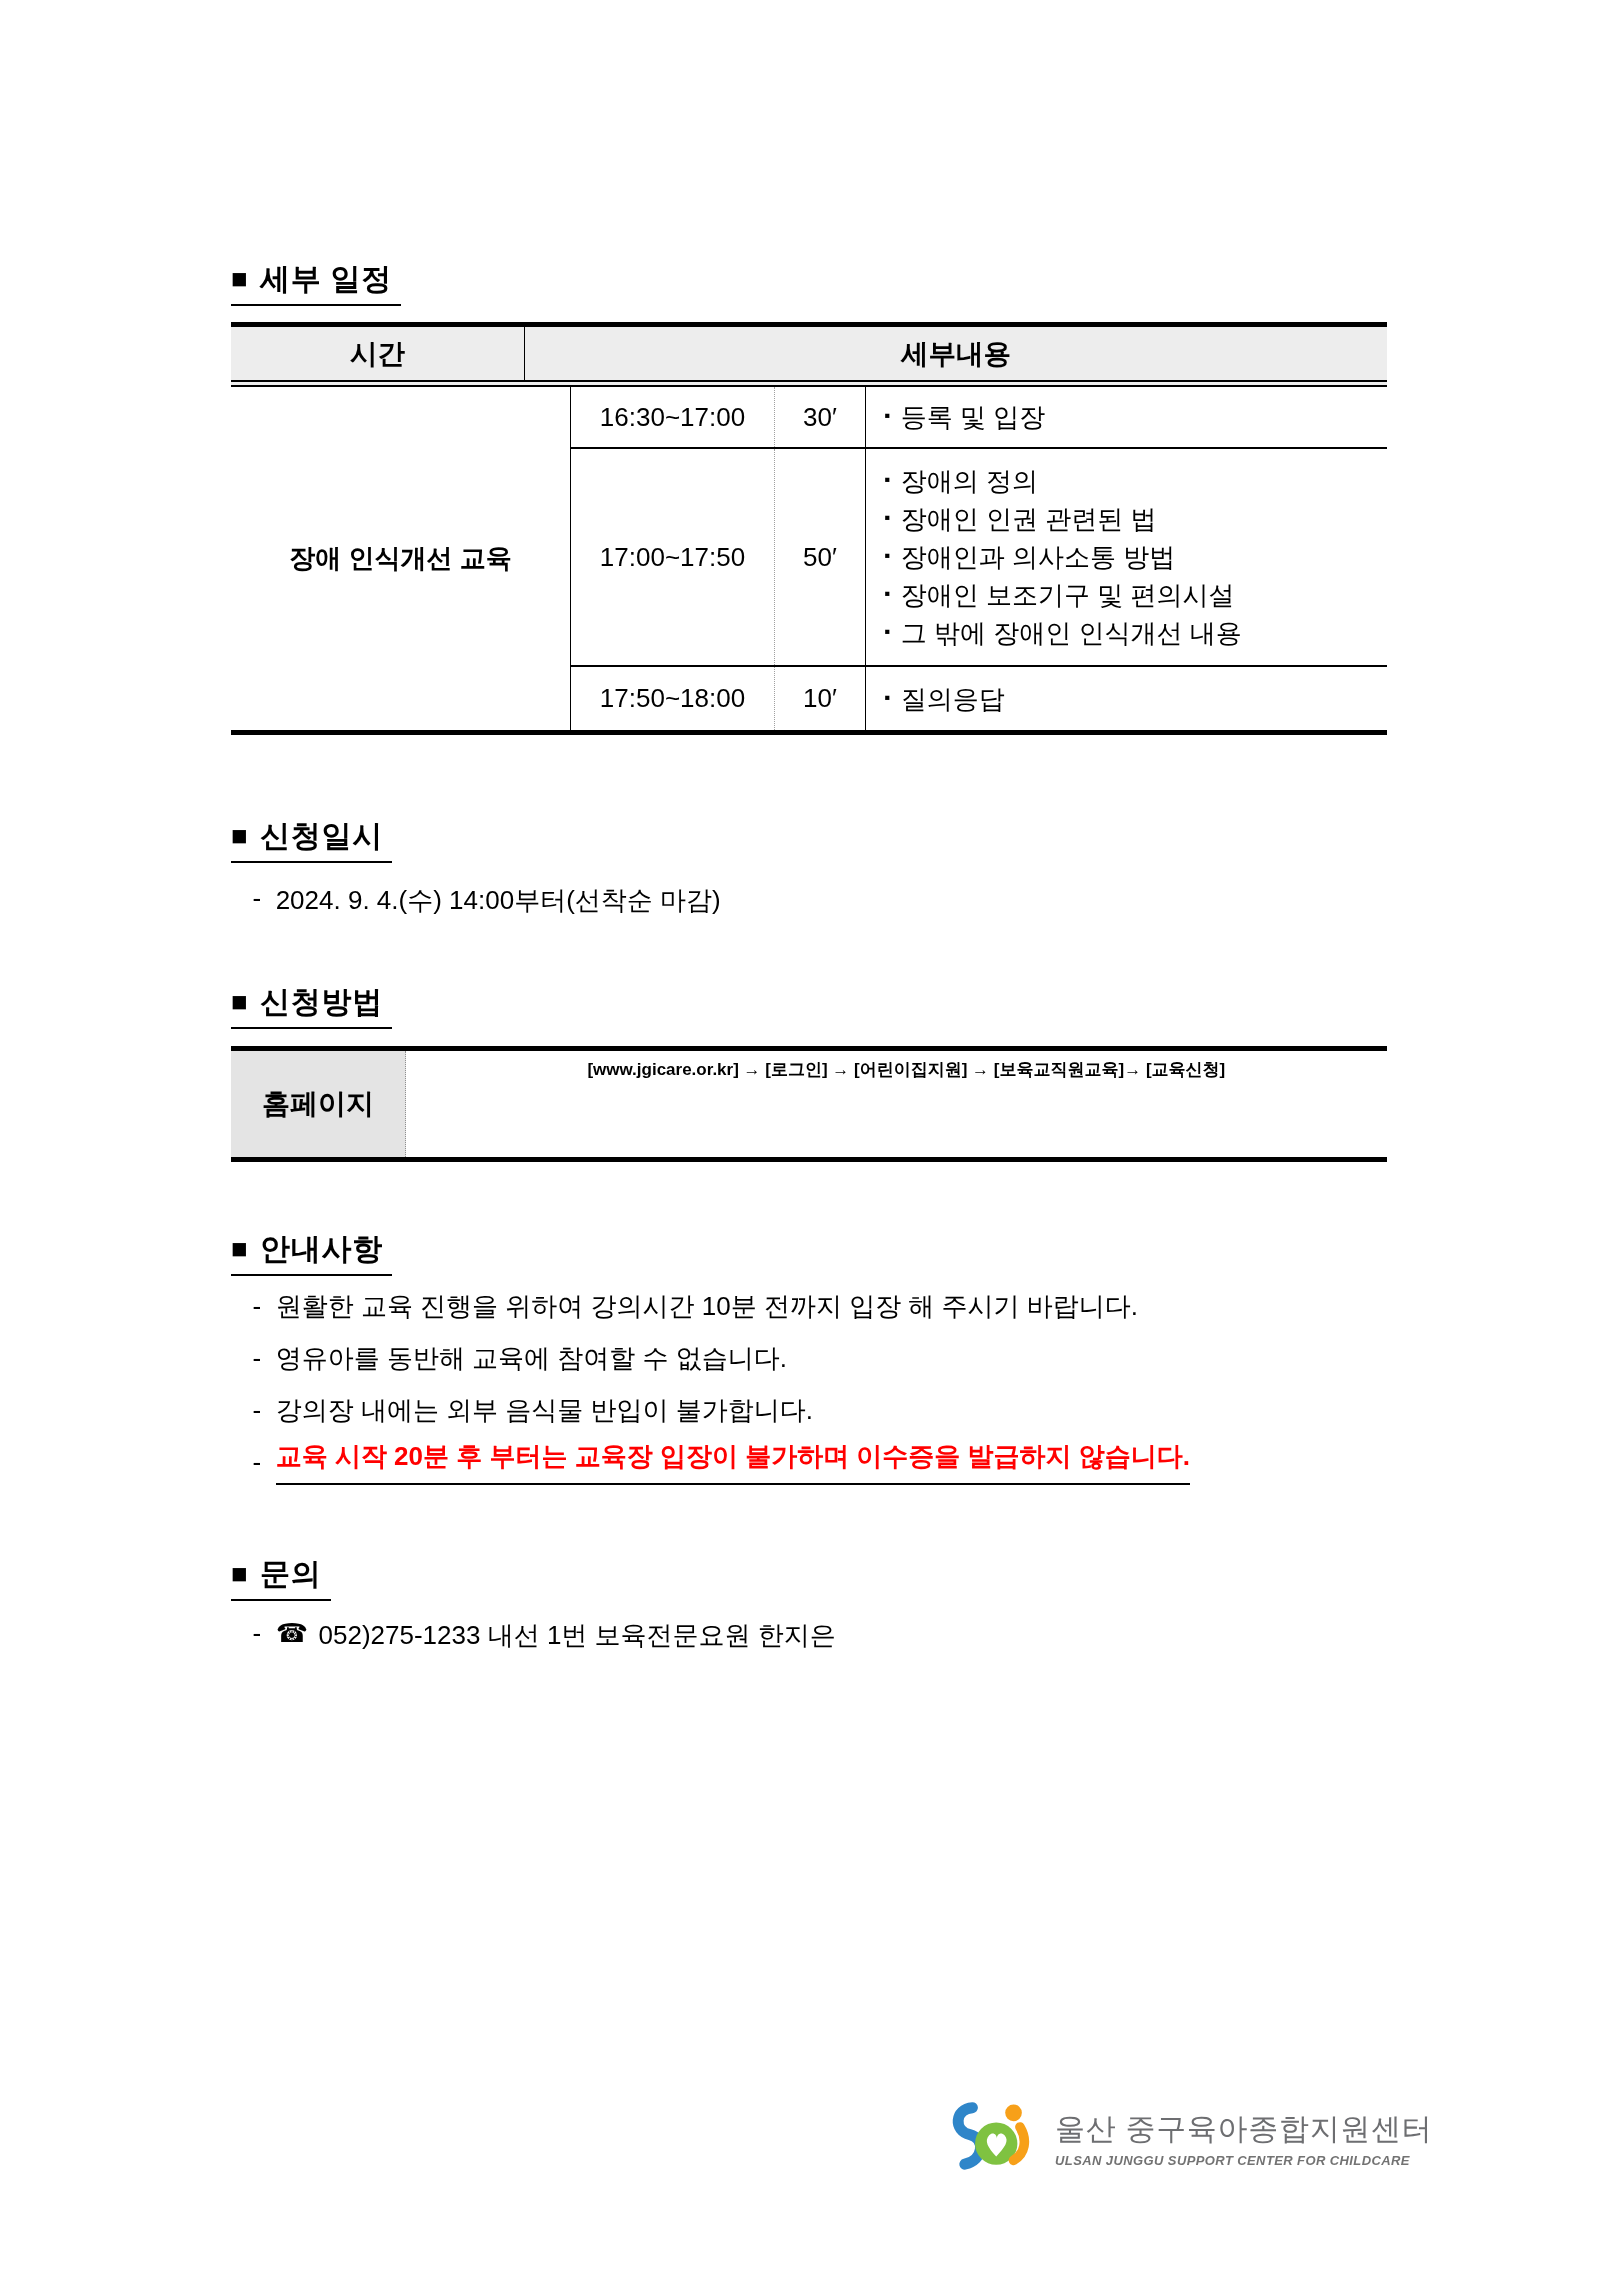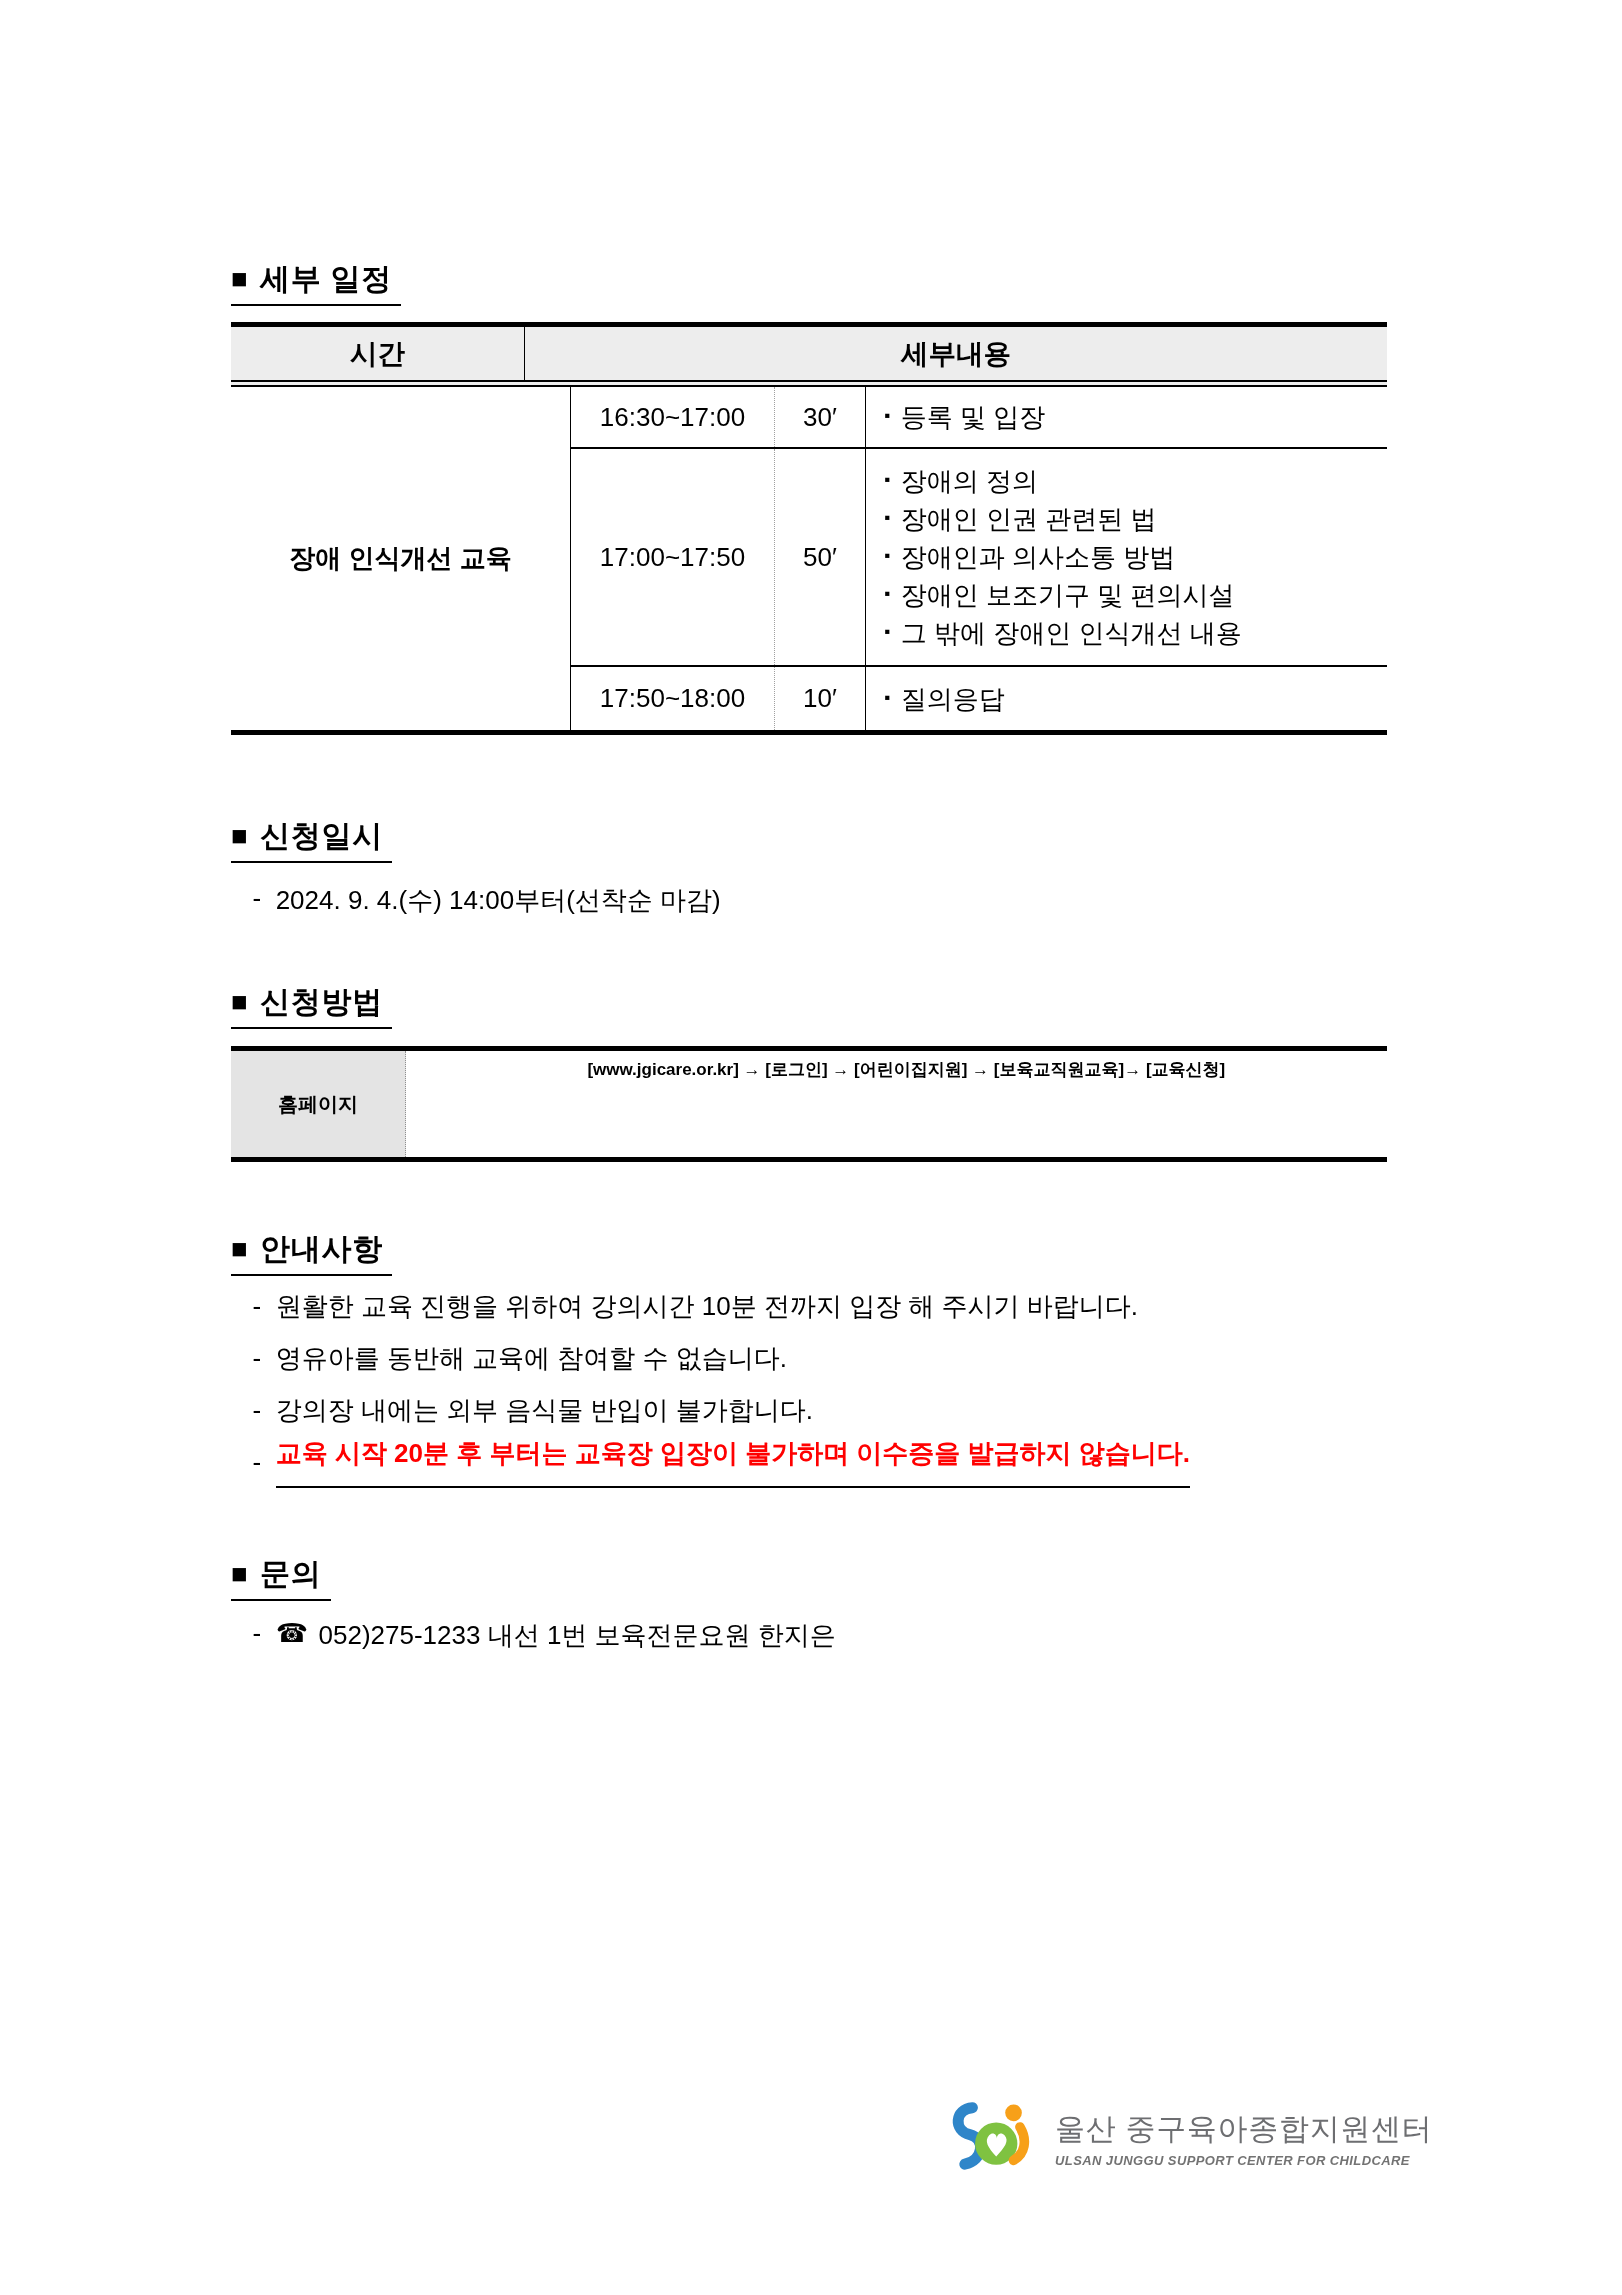--- a/index.html
+++ b/index.html
@@ -42,27 +42,27 @@
   .sq { font-size:17px; margin-right:10.5px; position:relative; top:-0.7px; }
   
   .doc-line { position:absolute; left:231px; width:1156px; display:flex;
               font-size:26px; padding-left:21.6px; }
   .dash { margin-right:14.4px; }
   
   .t2 { position:absolute; left:231px; top:1046px; width:1156px; height:116px;
         border-top:5.9px solid #000; border-bottom:5.9px solid #000; display:flex; }
   .t2-label { width:175px; background:#e4e4e4; border-right:1.3px dotted #8f8f8f;
               display:flex; align-items:center; justify-content:center;
-              font-size:20px; font-weight:bold; }
+              font-size:28px; font-weight:bold; }
   .t2-value { flex:1; display:flex; flex-direction:row; justify-content:center;
               padding-left:19.6px; font-size:17px; font-weight:bold; line-height:38px; }
   
   .notes-list { position:absolute; left:231px; top:1280px; width:1156px; }
   .note-line { height:52px; display:flex; align-items:center; font-size:26px; padding-left:21.6px; }
-  .warning { color:#ff0000; font-weight:bold; border-bottom:2.6px solid #000; padding-bottom:15px; }
+  .warning { color:#ff0000; font-weight:bold; border-bottom:2.6px solid #000; padding-bottom:9px; }
   
   .logo { position:absolute; left:948px; top:2100px; display:flex; align-items:center; gap:17px; }
   .logo-text { display:flex; flex-direction:column; }
   .logo-ko { font-size:30px; font-weight:500; color:#6d6e71; letter-spacing:0.7px;text-align:center; }
   .logo-en { font-size:13px; font-weight:bold; color:#737373; letter-spacing:0.4px; margin-top:3.9px;font-style:italic; }
   
   #sec-schedule { top:262px; }
   #sec-apply    { top:819px; }
   #apply-line   { top:883px; }
   #sec-method   { top:985px; }

